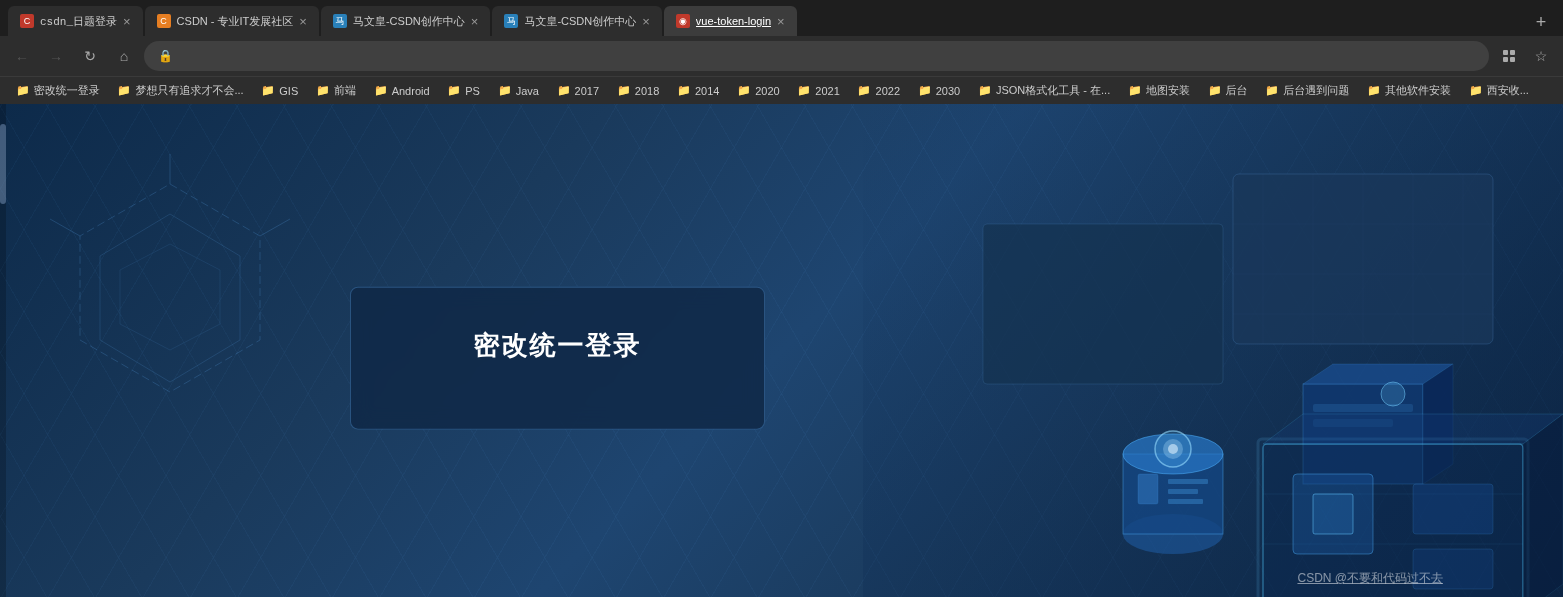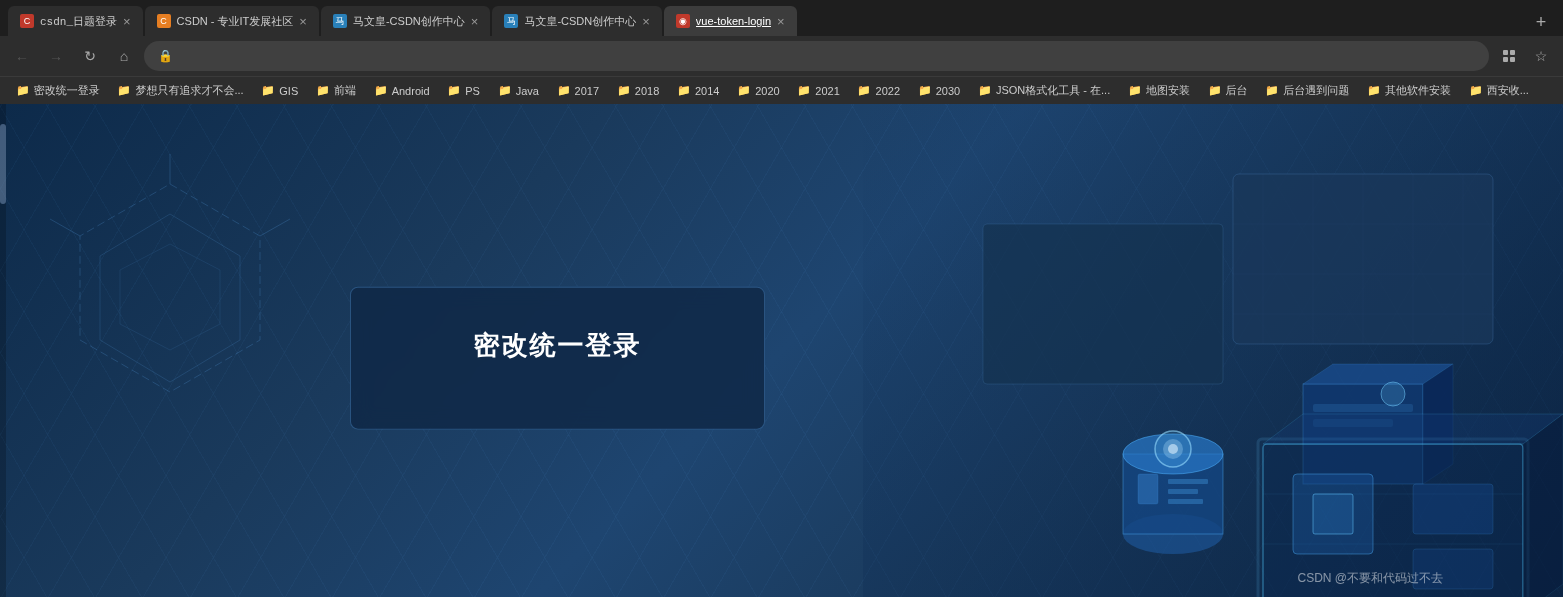--- a/index.html
+++ b/index.html
@@ -287,20 +287,21 @@
     }
 
     
     .watermark {
       position: absolute;
       bottom: 10px;
       right: 120px;
       color: rgba(255, 255, 255, 0.5);
       font-size: 12px;
       z-index: 10;
+      text-decoration: underline;
     }
 
     
     .scroll-indicator {
       position: absolute;
       left: 0;
       top: 0;
       width: 6px;
       height: 100%;
       background: rgba(0,0,0,0.2);

